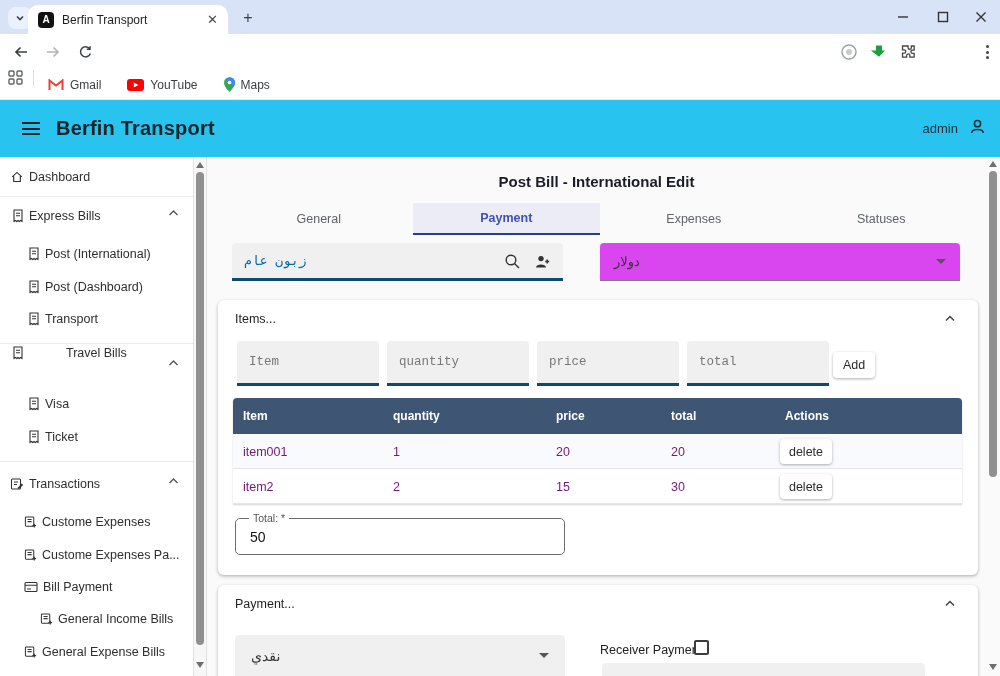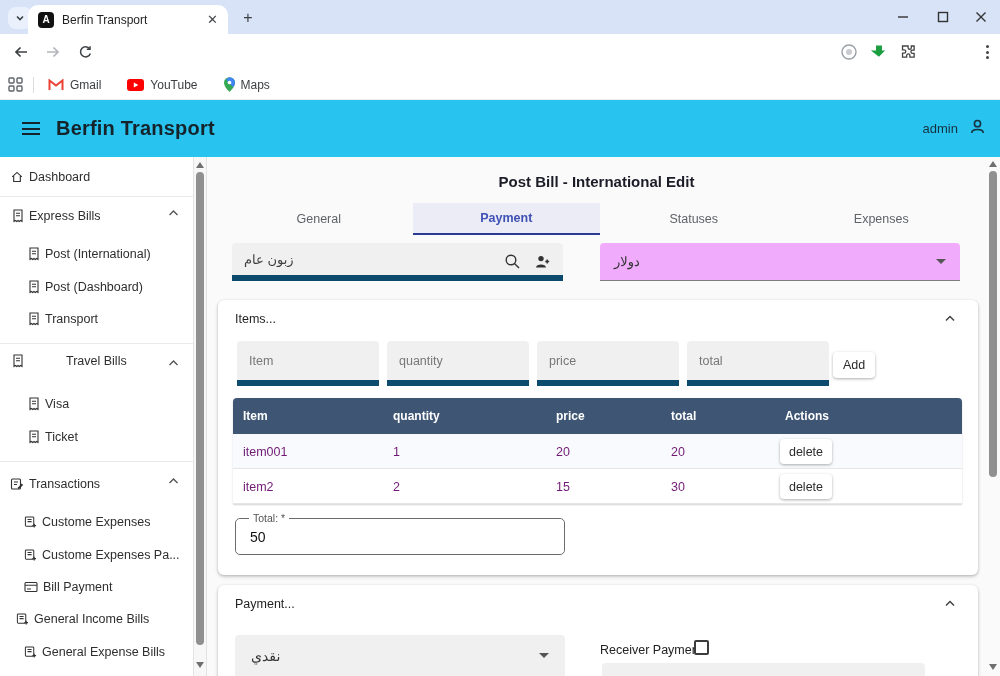--- a/index.html
+++ b/index.html
@@ -18,21 +18,21 @@
   .wctl { position:absolute; top:9px; width:18px; height:16px; display:flex; align-items:center; justify-content:center; cursor:pointer; }
 
   #toolbar { position:absolute; left:0; top:34px; width:1000px; height:36px; background:#fff; }
   .tb-icon { position:absolute; top:9px; width:18px; height:18px; display:flex; align-items:center; justify-content:center; cursor:pointer; }
   #urlbar { position:absolute; left:100px; top:38px; width:722px; height:28px; background:#eef1f8; border-radius:14px; display:flex; align-items:center; padding:0 10px; }
   #url-text { font-size:13px; color:#202124; margin-left:10px; flex:1; }
   .url-icon { width:20px; height:20px; display:flex; align-items:center; justify-content:center; cursor:pointer; margin-left:8px; }
   #avatar { position:absolute; left:940px; top:39px; width:25px; height:25px; border-radius:50%; background:#1a9cab; color:#fff; font-size:12px; display:flex; align-items:center; justify-content:center; cursor:pointer; }
   .kebab-dot { width:3px; height:3px; border-radius:50%; background:#444; margin:1.2px 0; }
 
-  #bookmarks { position:absolute; left:0; top:70px; width:1000px; height:30px; background:#fff; border-bottom:1px solid #ececec; display:flex; align-items:center; }
+  #bookmarks { position:absolute; left:0; top:70px; width:1000px; height:30px; background:#fff; border-bottom:1px solid #ececec; display:flex; }
   .bm-item { display:flex; align-items:center; gap:6px; font-size:12px; color:#3c4043; margin-right:26px; cursor:pointer; }
   #bm-sep { width:1px; height:16px; background:#dadce0; margin:0 14px 0 10px; }
 
   
   #app-header { position:absolute; left:0; top:100px; width:1000px; height:57px; background:#29c3ef; display:flex; align-items:center; }
   #hamburger { margin-left:22px; cursor:pointer; }
   #hamburger div { width:18px; height:2px; background:#15232b; margin:3.5px 0; }
   #app-title { margin-left:16px; font-size:20px; font-weight:bold; color:#15232b; letter-spacing:.2px; }
   #hdr-user { position:absolute; right:42px; font-size:13px; color:#15323f; }
   #hdr-person { position:absolute; right:14px; top:18px; cursor:pointer; }
@@ -47,28 +47,28 @@
   .arr-up { width:0; height:0; border-left:4px solid transparent; border-right:4px solid transparent; border-bottom:6px solid #6f6f6f; }
   .arr-dn { width:0; height:0; border-left:4px solid transparent; border-right:4px solid transparent; border-top:6px solid #6f6f6f; }
 
   
   #main { position:absolute; left:207px; top:157px; width:793px; height:519px; background:#fafafa; }
   #page-title { position:absolute; left:0; top:16px; width:779px; text-align:center; font-size:15px; font-weight:bold; color:#1c1c28; }
   #tabbar { position:absolute; left:18px; top:46px; width:750px; height:32px; display:flex; }
   .mtab { flex:1; display:flex; align-items:center; justify-content:center; font-size:12.5px; color:#5f6368; cursor:pointer; }
   .mtab.active { background:#ececf6; color:#3f51b5; font-weight:bold; border-bottom:2px solid #2b3a92; }
 
-  .filled { background:#f0f0f0; border:none; border-bottom:6px solid #0c4a6e; border-radius:4px 4px 0 0; font-family:Liberation Sans, sans-serif; font-size:13px; color:#404040; padding:0 12px; outline:none; }
+  .filled { background:#f0f0f0; border:none; border-bottom:3px solid #0c4a6e; border-radius:4px 4px 0 0; font-family:Liberation Mono, monospace; font-size:13px; color:#0369a1; padding:0 12px; outline:none; }
   .filled::placeholder { color:#777; }
 
   #cust-search { position:absolute; left:25px; top:86px; width:331px; height:38px; }
   #cust-search input { width:100%; height:100%; padding-right:70px; }
   #search-ico { position:absolute; right:42px; top:10px; cursor:pointer; }
   #personadd-ico { position:absolute; right:12px; top:10px; cursor:pointer; }
-  #currency-select { position:absolute; left:393px; top:86px; width:360px; height:38px; background:#f0abfc; border-bottom:1px solid #7d7d7d; border-radius:4px 4px 0 0; display:flex; align-items:center; padding:0 14px; font-size:13px; color:#333; cursor:pointer;gap:32px; }
+  #currency-select { position:absolute; left:393px; top:86px; width:360px; height:38px; background:#d946ef; border-bottom:1px solid #7d7d7d; border-radius:4px 4px 0 0; display:flex; align-items:center; padding:0 14px; font-size:13px; color:#333; cursor:pointer;gap:32px; }
   .caret { width:0; height:0; border-left:5px solid transparent; border-right:5px solid transparent; border-top:5px solid #555; margin-left:auto; }
 
   .mat-card { position:absolute; left:11px; width:760px; background:#fff; border-radius:6px; box-shadow:0 1px 3px rgba(0,0,0,.22), 0 2px 4px rgba(0,0,0,.1); }
   #items-card { top:143px; height:275px; }
   #payment-card { top:428px; height:290px; }
   .panel-title { position:absolute; left:17px; top:12px; font-size:12.5px; color:#1f1f1f; }
   .panel-chev { position:absolute; right:22px; top:14px; cursor:pointer; }
 
   .item-input { position:absolute; top:41px; width:142px; height:45px; font-size:12.5px; }
   #add-btn { position:absolute; left:615px; top:52px; width:42px; height:26px; }
@@ -285,21 +285,21 @@
     </div>
     <div class="side-item" style="left:28px; top:152px;">
       <svg width="12" height="14" viewBox="0 0 12 14">
           <path d="M2 1 h8 v11.5 l-1.3 -1 -1.4 1 -1.3 -1 -1.3 1 -1.4 -1 -1.3 1 z" fill="none" stroke="#333" stroke-width="1.1"></path>
           <path d="M4 4.3 h4 M4 6.8 h4" stroke="#333" stroke-width="1.1"></path>
         </svg>
       <span>Transport</span>
     </div>
     <div class="side-div" style="top:186px;"></div>
 
-    <div class="side-item" style="left:12px; top:194px;gap:42px;">
+    <div class="side-item" style="left:12px; top:186px;gap:42px;">
       <svg width="12" height="14" viewBox="0 0 12 14">
           <path d="M2 1 h8 v11.5 l-1.3 -1 -1.4 1 -1.3 -1 -1.3 1 -1.4 -1 -1.3 1 z" fill="none" stroke="#333" stroke-width="1.1"></path>
           <path d="M4 4.3 h4 M4 6.8 h4" stroke="#333" stroke-width="1.1"></path>
         </svg>
       <span>Travel Bills</span>
     </div>
     <span class="side-chev" style="top:202px;">
         <svg width="11" height="8" viewBox="0 0 11 8">
           <path d="M1.5 6 L5.5 2 L9.5 6" stroke="#555" stroke-width="1.4" fill="none"></path>
         </svg>
@@ -351,21 +351,21 @@
         </svg>
       <span>Custome Expenses Pa...</span>
     </div>
     <div class="side-item" style="left:24px; top:420px;">
       <svg width="14" height="12" viewBox="0 0 14 12">
           <rect x="1" y="1.5" width="12" height="9" rx="1" fill="none" stroke="#333" stroke-width="1.1"></rect>
           <path d="M1 4.3 h12 M3 8 h4" stroke="#333" stroke-width="1.1"></path>
         </svg>
       <span>Bill Payment</span>
     </div>
-    <div class="side-item" style="left:16px; top:452px;">
+    <div class="side-item" style="left:40px; top:452px;">
       <svg width="13" height="14" viewBox="0 0 14 14">
           <rect x="1.5" y="1.5" width="9" height="10" rx="1" fill="none" stroke="#333" stroke-width="1.1"></rect>
           <path d="M3.8 4.3 h4.4 M3.8 6.6 h4.4" stroke="#333" stroke-width="1.1"></path>
           <path d="M11 9 v4 M9 11 h4" stroke="#333" stroke-width="1.3"></path>
         </svg>
       <span>General Income Bills</span>
     </div>
     <div class="side-item" style="left:24px; top:485px;">
       <svg width="13" height="14" viewBox="0 0 14 14">
           <rect x="1.5" y="1.5" width="9" height="10" rx="1" fill="none" stroke="#333" stroke-width="1.1"></rect>
@@ -381,22 +381,22 @@
       <div class="arr-dn" style="position:absolute; left:2px; bottom:8px;"></div>
     </div>
   </div>
 
   <div id="main">
     <div id="page-title">Post Bill - International Edit</div>
 
     <div id="tabbar">
       <div class="mtab">General</div>
       <div class="mtab active">Payment</div>
+      <div class="mtab">Expenses</div>
       <div class="mtab">Statuses</div>
-      <div class="mtab">Expenses</div>
     </div>
 
     <div id="cust-search">
       <input class="filled" value="زبون عام" style="">
       <span id="search-ico">
         <svg width="17" height="17" viewBox="0 0 17 17">
             <circle cx="7" cy="7" r="4.8" fill="none" stroke="#333" stroke-width="1.4"></circle>
             <path d="M10.7 10.7 L15 15" stroke="#333" stroke-width="1.4"></path>
           </svg>
       </span>

